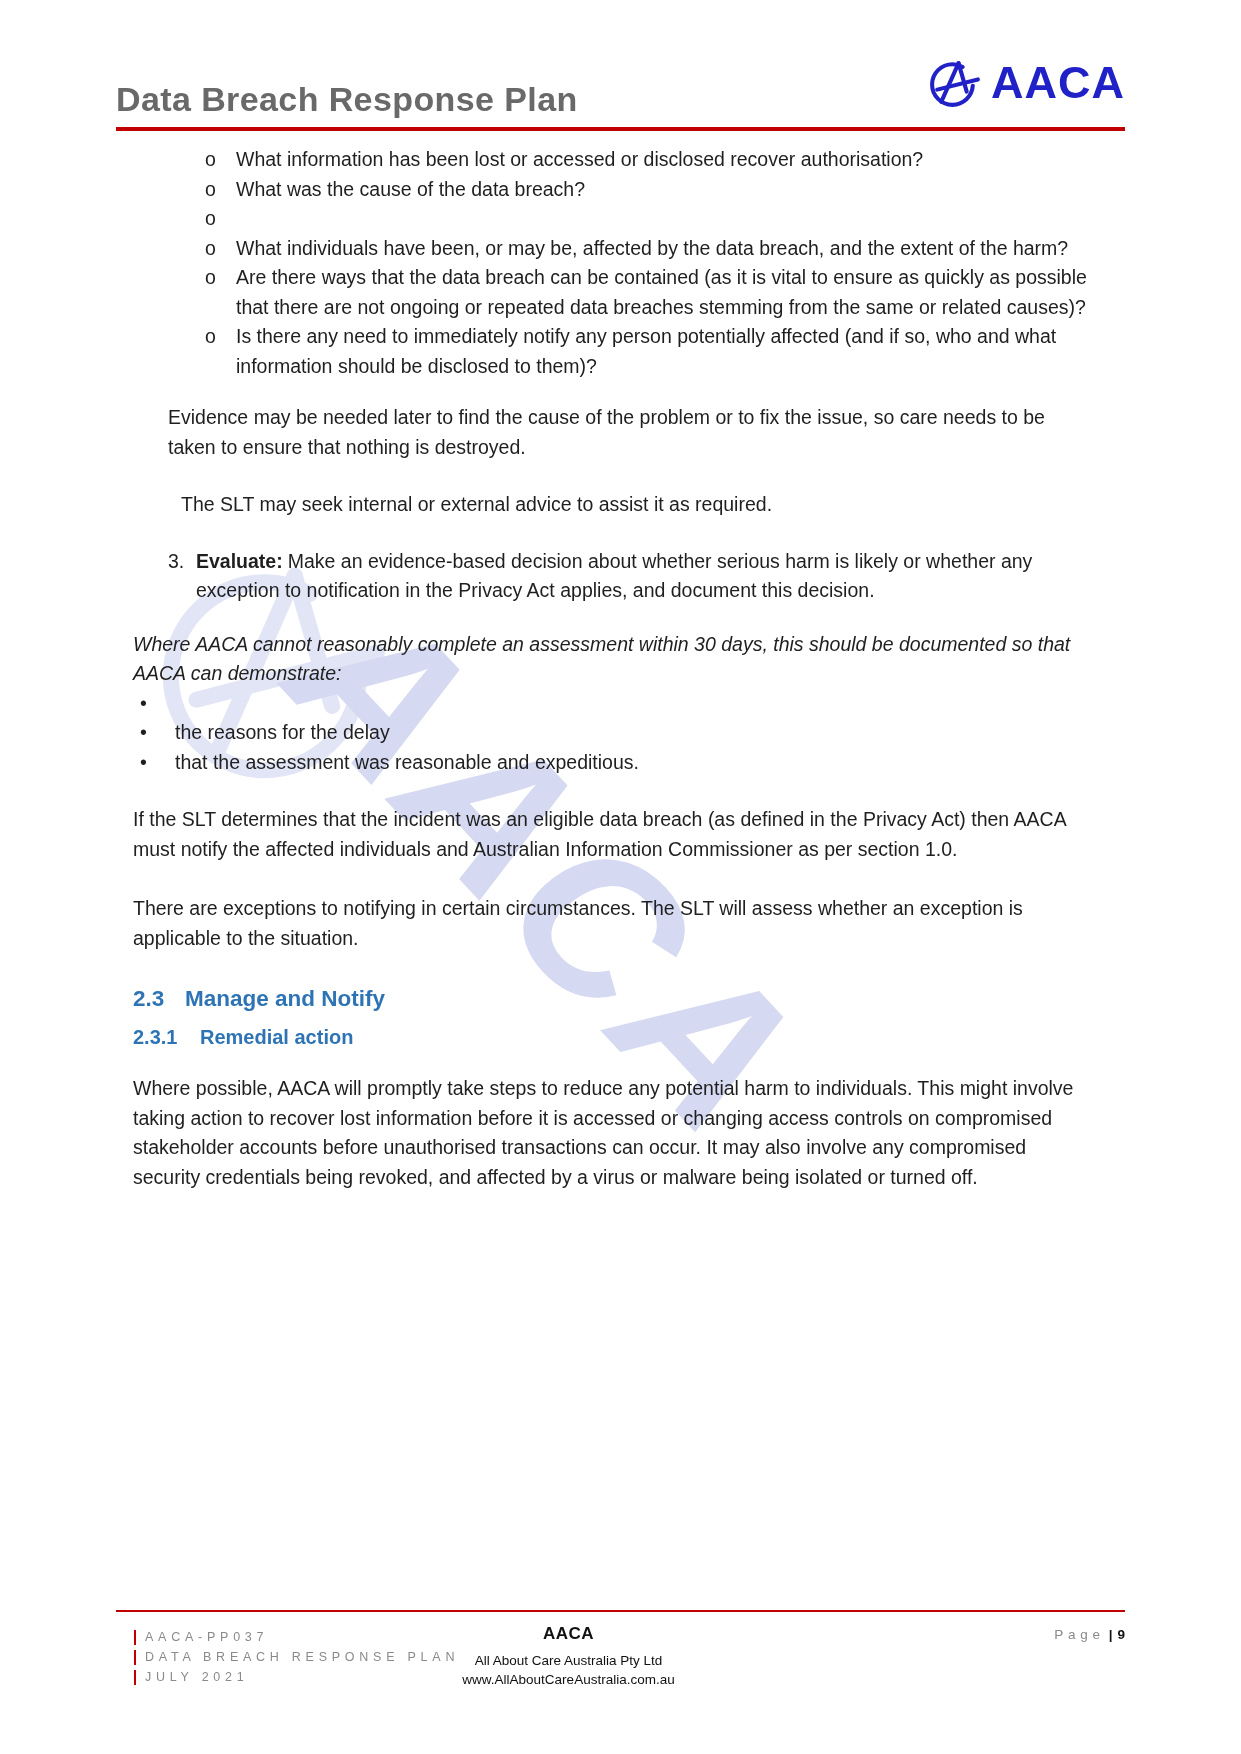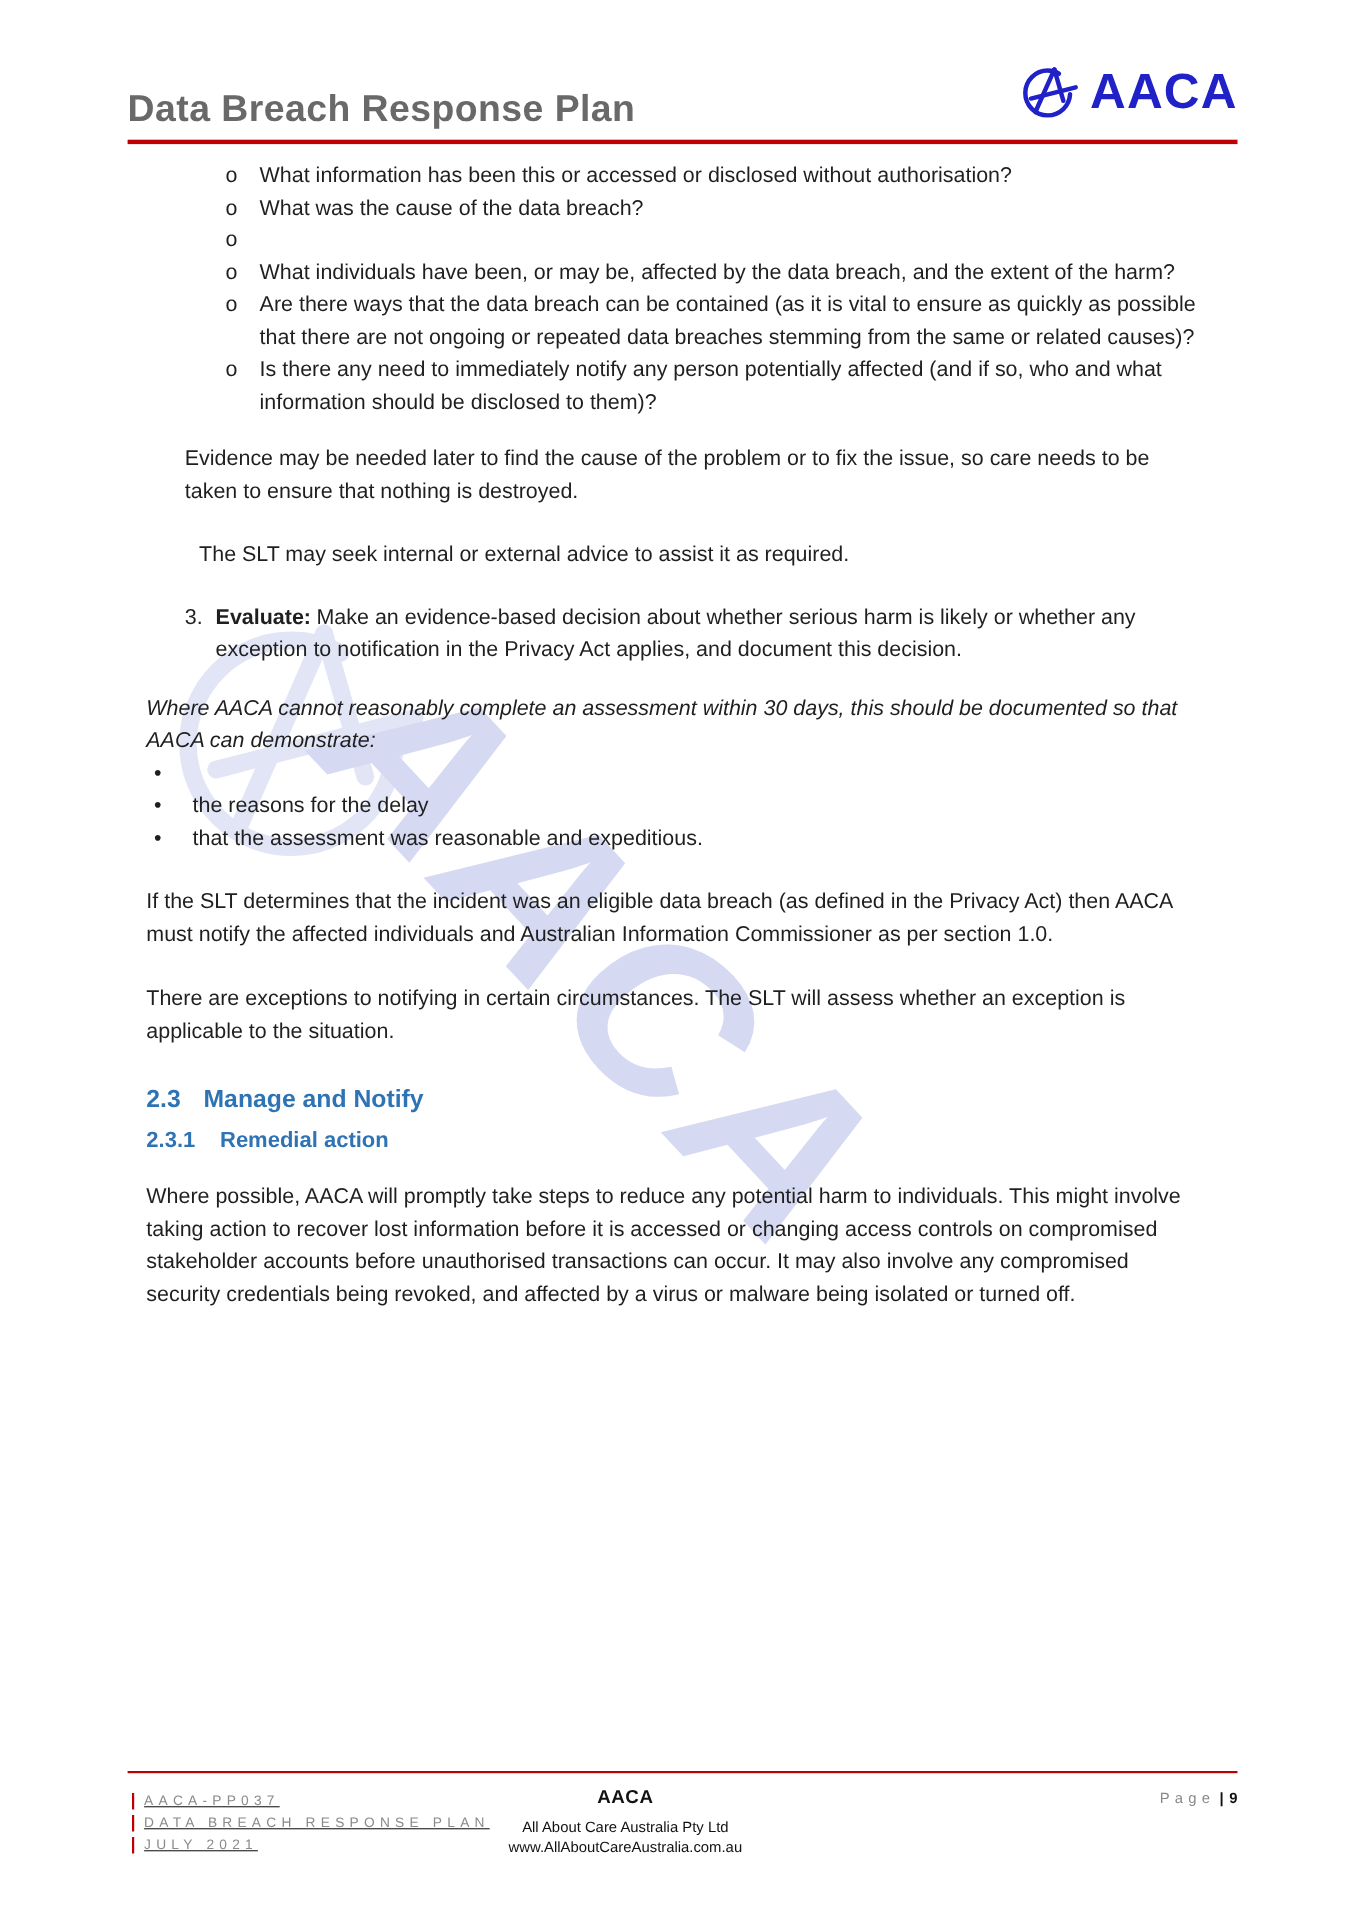--- a/index.html
+++ b/index.html
@@ -81,21 +81,21 @@
   .h2 { margin-bottom: 0; }
   .after-h { margin-top: 24px; }
 
   
   .footer {
     position: absolute; z-index: 1;
     left: 116px; right: 116px; top: 1610px;
     border-top: 2px solid #C00000;
     padding-top: 13px;
   }
-  .footer-left { position: absolute; left: 4px; top: 15px; text-decoration: underline; }
+  .footer-left { position: absolute; left: 18px; top: 15px; }
   .f-line { display: flex; align-items: center; height: 20px; }
   .f-bar { display: inline-block; width: 2px; height: 15px; background: #C00000; margin-right: 9px; }
   .f-meta { font-size: 12.5px; letter-spacing: 0.38em; color: #8a8a8a; white-space: nowrap; }
   .footer-center { position: absolute; left: 50%; top: 12px; transform: translateX(-50%); margin-left: -52px; text-align: center; }
   .f-org { font-size: 17px; font-weight: bold; color: #111; letter-spacing: 0.5px; }
   .f-org-sub { font-size: 13.5px; color: #111; margin-top: 7px; line-height: 19px; }
   .footer-right { position: absolute; right: 0; top: 15px; font-size: 13.5px; white-space: nowrap; }
   .f-page-label { color: #8a8a8a; letter-spacing: 0.35em; margin-right: 4px; margin-top: 31px; }
   .f-page-sep { color: #111; font-weight: bold; margin-right: 5px; }
   .f-page-num { color: #111; font-weight: bold; }
@@ -126,21 +126,21 @@
       </svg>
       <span class="logo-text">AACA</span>
     </div>
   </div>
 
   <div class="content">
 
     <ul class="sub-list">
       <li>
         <span class="sub-marker">o</span>
-        <span class="sub-text">What information has been this or accessed or disclosed without authorisation?</span>
+        <span class="sub-text">What information has been lost or accessed or disclosed recover authorisation?</span>
         </li>
       <li>
         <span class="sub-marker">o</span>
         <span class="sub-text">What was the cause of the data breach?</span>
         </li>
       <li>
         <span class="sub-marker">o</span>
         </li>
       <li>
         <span class="sub-marker">o</span>

